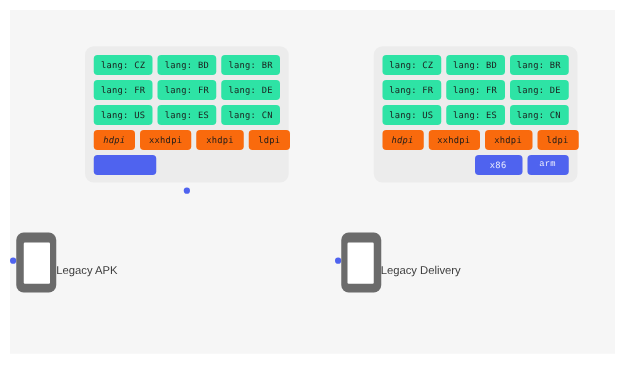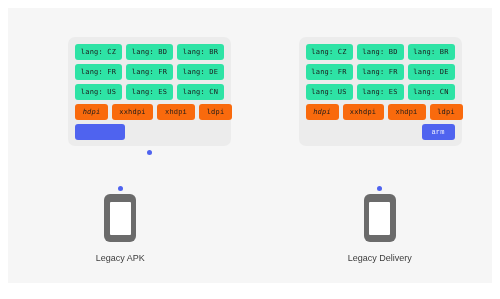--- a/index.html
+++ b/index.html
@@ -74,21 +74,21 @@
 
   .chip.lang {
     background: #2ee3a5;
     flex: 1 1 0;
   }
   .chip.dpi {
     background: #f96a0d;
   }
   .chip.dpi.w-hdpi   { flex: 0 0 33px; font-style: italic; }
   .chip.dpi.w-xxhdpi { flex: 0 0 41px; }
-  .chip.dpi.w-xhdpi  { flex: 0 0 38px; font-family: Liberation Mono, monospace; }
+  .chip.dpi.w-xhdpi  { flex: 0 0 38px; }
   .chip.dpi.w-ldpi   { flex: 0 0 33px; }
 
   .chip.abi {
     background: #4f63ef;
     color: #e8ebfd;
   }
   .chip.abi.w-x86 { flex: 0 0 38px; }
   .chip.abi.w-arm { flex: 0 0 33px; font-family: Liberation Mono, monospace; }
   .chip.abi.blank {
     flex: 0 0 50px;
@@ -107,21 +107,21 @@
     bottom: -9px;
   }
 
   
   .device-block {
     position: absolute;
     top: 178px;
     left: 0;
     width: 100%;
     display: flex;
-    flex-direction: column;
+    flex-direction: row;
     align-items: center;
   }
 
   .device-dot {
     width: 5px;
     height: 5px;
     border-radius: 50%;
     background: #4f63ef;
     margin-bottom: 3px;
   }
@@ -226,20 +226,21 @@
         </div>
 
         <div class="chip-row">
           <div class="chip dpi w-hdpi">hdpi</div>
           <div class="chip dpi w-xxhdpi">xxhdpi</div>
           <div class="chip dpi w-xhdpi">xhdpi</div>
           <div class="chip dpi w-ldpi">ldpi</div>
         </div>
 
         <div class="chip-row last right-align">
+          <div class="chip abi w-x86">x86</div>
           <div class="chip abi w-arm">arm</div>
         </div>
       </div>
 
       <div class="device-block">
         <div class="device-dot"></div>
         <div class="phone">
           <div class="phone-screen"></div>
         </div>
         <div class="device-label">Legacy Delivery</div>

